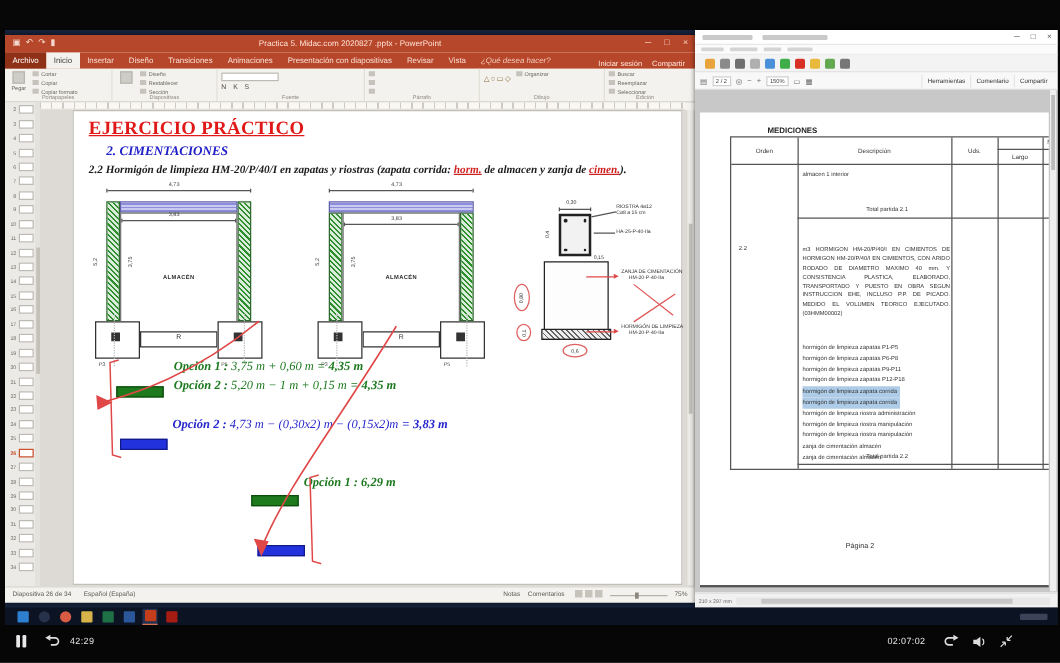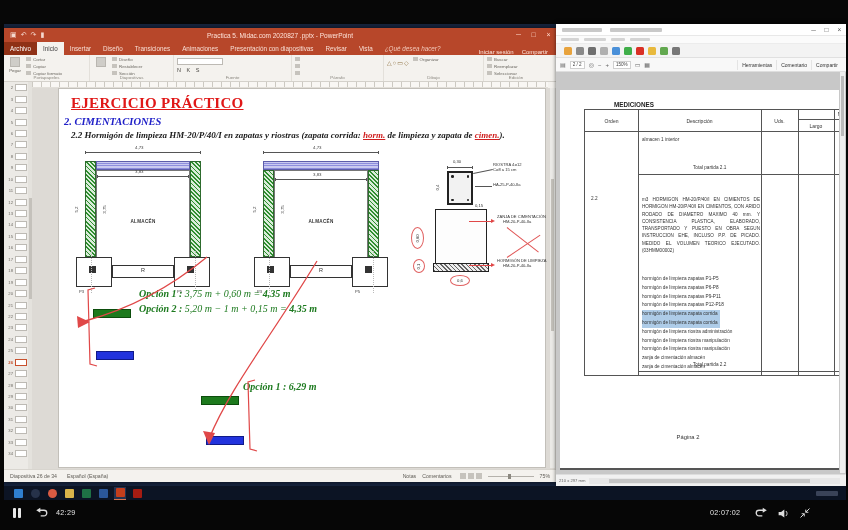--- a/index.html
+++ b/index.html
@@ -49,21 +49,21 @@
   .canvas-vscroll i { position:absolute; left:1px; top:24%; width:3px; height:40%; background:#c4c1bb; }
   .ppt-status { position:absolute; left:0; right:0; bottom:0; height:13px; background:#f4f2ee; border-top:1px solid #d8d5cf; display:flex; align-items:center; font-size:5.2px; color:#5e5b55; padding:0 6px; gap:10px; }
   .status-right { margin-left:auto; display:flex; align-items:center; gap:6px; }
   .viewicons span { display:inline-block; width:6px; height:6px; background:#c6c3bd; margin-left:2px; }
   .zoomslider { width:46px; height:1px; background:#b5b2ac; position:relative; }
   .zoomslider i { position:absolute; left:45%; top:-2px; width:3px; height:5px; background:#8b8880; }
 
   
   .slide { position:absolute; left:54px; top:60px; width:488px; height:380px; background:#fff; border:1px solid #c2bfb9; font-family:"Liberation Serif", serif; }
   .s-title { position:absolute; left:12px; top:6px; font-size:15px; font-weight:bold; color:#e01818; text-decoration:underline; letter-spacing:0.3px; }
-  .s-h2 { position:absolute; left:5px; top:27px; font-size:10.5px; font-weight:bold; font-style:italic; color:#2121c8; }
+  .s-h2 { position:absolute; left:26px; top:27px; font-size:10.5px; font-weight:bold; font-style:italic; color:#2121c8; }
   .s-h3 { position:absolute; left:12px; top:41px; font-size:9px; font-weight:bold; font-style:italic; color:#1c1c1c; white-space:nowrap; }
   .red-u { color:#d02020; text-decoration:underline; }
 
   
   .plan { position:absolute; width:152px; height:150px; }
   .plan .dimtext { position:absolute; font-family:"Liberation Sans",sans-serif; font-size:4.4px; color:#444; }
   .dimline-h { position:absolute; height:3px; border-left:0.5px solid #555; border-right:0.5px solid #555; }
   .dimline-h::after { content:""; position:absolute; left:0; right:0; top:1.4px; border-top:0.6px solid #555; }
   .wall-left,.wall-right { position:absolute; top:14px; width:11px; height:96px;
       background:repeating-linear-gradient(45deg,#2f8f2f 0 1.2px,#d9ecd9 1.2px 3px); border:0.5px solid #2d6b2d; }
@@ -458,21 +458,21 @@
     </div>
     <div class="thumbs-scroll">
         <i></i>
       </div>
 
     <div class="ppt-canvas"></div>
 
     <div class="slide">
       <div class="s-title">EJERCICIO PRÁCTICO</div>
       <div class="s-h2">2. CIMENTACIONES</div>
-      <div class="s-h3"><span>2.2 Hormigón de limpieza HM-20/P/40/I en zapatas y riostras (zapata corrida: </span><span class="red-u">horm.</span><span> de limpieza y zapata de </span><span class="red-u">cimen.</span><span>).</span></div>
+      <div class="s-h3"><span>2.2 Hormigón de limpieza HM-20/P/40/I en zapatas y riostras (zapata corrida: </span><span class="red-u">horm.</span><span> de almacen y zanja de </span><span class="red-u">cimen.</span><span>).</span></div>
 
       <div class="plan vA" style="left:8px;top:58px">
         <div class="dimtext" style="left:68px;top:-2px">4,73</div>
         <div class="dimline-h" style="left:18px;top:4px;width:116px"></div>
         <div class="wall-left"></div>
         <div class="wall-right"></div>
         <div class="band-top"></div>
         <div class="inner-line"></div>
         <div class="dimline-h" style="left:30px;top:28px;width:92px"></div>
         <div class="dimtext" style="left:68px;top:22px">3,83</div>
@@ -565,20 +565,21 @@
       <div class="swatch sg" style="left:34px;top:220px"></div>
       <div class="swatch sb" style="left:37px;top:262px"></div>
       <div class="swatch sg" style="left:142px;top:307px"></div>
       <div class="swatch sb" style="left:147px;top:347px"></div>
 
       <div class="ftext green" style="left:80px;top:197px">
         <div><span class="flabel">Opción 1 :</span> <span>3,75 m + 0,60 m =</span> <span class="fres">4,35 m</span></div>
         <div><span class="flabel">Opción 2 :</span> <span>5,20 m − 1 m + 0,15 m =</span> <span class="fres">4,35 m</span></div>
       </div>
       <div class="ftext blue" style="left:79px;top:243px">
+        <div><span class="flabel">Opción 2 :</span> <span>4,73 m − (0,30x2) m − (0,15x2)m =</span> <span class="fres">3,83 m</span></div>
       </div>
       <div class="ftext green" style="left:184px;top:290px">
         <div><span class="flabel">Opción 1 :</span> <span></span> <span class="fres">6,29 m</span></div>
       </div>
       <div class="ftext blue" style="left:184px;top:328px">
       </div>
 
       <svg class="slide-overlay" viewBox="0 0 488 380">
         <path d="M148,168 C95,212 48,226 26,232" fill="none" stroke="#e04848" stroke-width="1.3"></path>
         <path d="M18,227 L31,233 L19,239 Z" fill="#e04848"></path>

